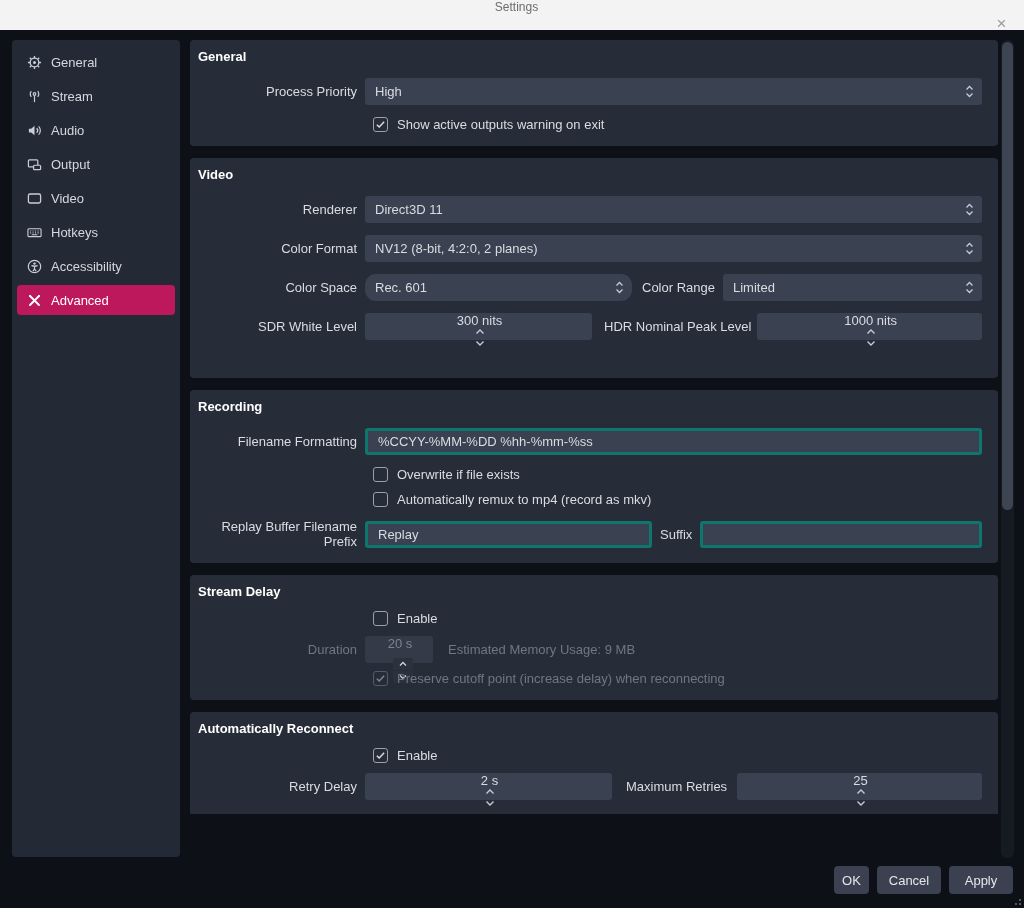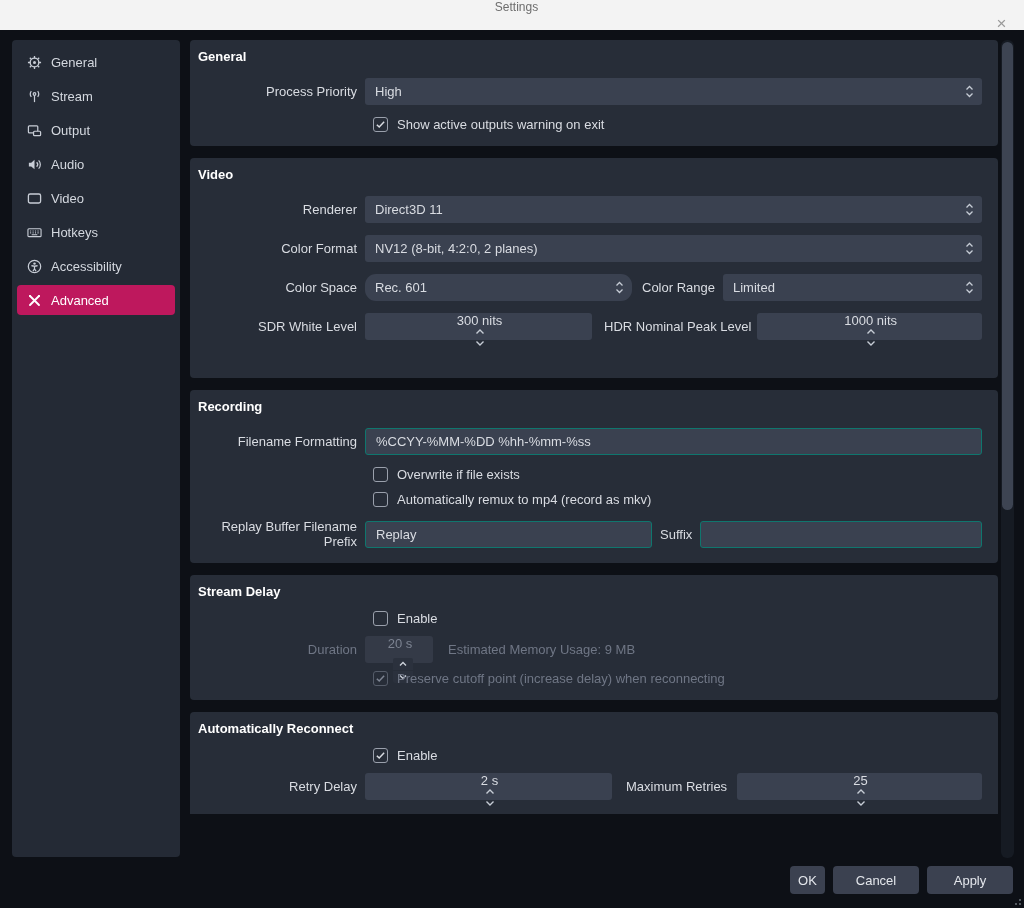--- a/index.html
+++ b/index.html
@@ -49,21 +49,21 @@
   .lbl.dim, .dim { color:#6f7685; }
   .mid-lbl { white-space:nowrap; color:#d9dce2; }
   
   .combo, .spinbox, .txt {
     height:27px; background:#3a4150; border-radius:3px; display:flex; align-items:center;
     padding:0 8px 0 10px; color:#d9dce2; font-size:13px;
   }
   .combo { justify-content:space-between; cursor:default; }
   .grow { flex:1 1 auto; }
   .chev { display:flex; color:#c6ccd5; }
-  .txt { border:1px solid #0f766e; background:#3a4150; width:100%; outline:none;
+  .txt { border:3px solid #0f766e; background:#3a4150; width:100%; outline:none;
          font-family:"Liberation Sans","DejaVu Sans",sans-serif; }
   input.txt { padding-left:10px; }
   .spinbox { justify-content:space-between;flex-direction:column; }
   .spinbox.disabled { background:#343a47; color:#7c8391;gap:7px; }
   .spin-btns { display:flex; flex-direction:column; margin-right:-6px; }
   .spin-btns .sb {
     width:20px; height:12px; background:#2b313d; display:flex; align-items:center; justify-content:center; color:#cfd4dc;
   }
   .spin-btns .sb:first-child { border-radius:2px 2px 0 0; margin-bottom:1px; }
   .spin-btns .sb:last-child { border-radius:0 0 2px 2px; }
@@ -84,21 +84,21 @@
     background:#161b23; border-radius:6px;
   }
   .scroll-thumb { position:absolute; left:1px; top:2px; width:11px; height:468px; background:#3d4452; border-radius:6px; }
   
   .footer { position:absolute; right:11px; bottom:14px; display:flex; gap:8px; }
   .btn {
     height:28px; background:#3b4150; border:none; border-radius:4px; color:#e4e7ec;
     font-size:13px; font-family:"Liberation Sans","DejaVu Sans",sans-serif; padding:0 14px; cursor:default;
   }
   .btn-ok { width:35px; padding:0; }
-  .btn-cancel, .btn-apply { width:86px; padding:0; }
+  .btn-cancel, .btn-apply { width:64px; padding:0; }
   .resize-grip {
     position:absolute; right:3px; bottom:3px; width:9px; height:9px;
   }
   .resize-grip i {
     position:absolute; width:2px; height:2px; background:#6a7078; border-radius:1px;
   }
   .resize-grip i:nth-child(1){ right:0; bottom:0; }
   .resize-grip i:nth-child(2){ right:4px; bottom:0; }
   .resize-grip i:nth-child(3){ right:0; bottom:4px; }
   
@@ -146,34 +146,34 @@
           <path d="M8 14V7"></path>
             <circle cx="8" cy="5.3" r="1.4"></circle>
           <path d="M4.6 2.3a5.2 5.2 0 0 0 0 6.2M11.4 2.3a5.2 5.2 0 0 1 0 6.2"></path>
         </svg>
         </span>
       <span class="side-label">Stream</span>
     </div>
     <div class="side-item">
       <span class="ic">
         <svg width="15" height="15" viewBox="0 0 16 16" fill="none" stroke="currentColor" stroke-width="1.3">
+          <path d="M2 6v4h2.5L8 13V3L4.5 6z" fill="currentColor" stroke="none"></path>
+          <path d="M10.3 5.6a3.4 3.4 0 0 1 0 4.8M12.4 3.6a6.2 6.2 0 0 1 0 8.8"></path>
+        </svg>
+        </span>
+      <span class="side-label">Audio</span>
+    </div>
+    <div class="side-item">
+      <span class="ic">
+        <svg width="15" height="15" viewBox="0 0 16 16" fill="none" stroke="currentColor" stroke-width="1.3">
           <rect x="1.5" y="3" width="10" height="7.5" rx="1"></rect>
           <rect x="7" y="8.8" width="7.5" height="4.7" rx="1" fill="#242a35"></rect>
         </svg>
         </span>
       <span class="side-label">Output</span>
-    </div>
-    <div class="side-item">
-      <span class="ic">
-        <svg width="15" height="15" viewBox="0 0 16 16" fill="none" stroke="currentColor" stroke-width="1.3">
-          <path d="M2 6v4h2.5L8 13V3L4.5 6z" fill="currentColor" stroke="none"></path>
-          <path d="M10.3 5.6a3.4 3.4 0 0 1 0 4.8M12.4 3.6a6.2 6.2 0 0 1 0 8.8"></path>
-        </svg>
-        </span>
-      <span class="side-label">Audio</span>
     </div>
     <div class="side-item">
       <span class="ic">
         <svg width="15" height="15" viewBox="0 0 16 16" fill="none" stroke="currentColor" stroke-width="1.4">
           <rect x="1.5" y="3.2" width="13" height="9.6" rx="1.8"></rect>
         </svg>
         </span>
       <span class="side-label">Video</span>
     </div>
     <div class="side-item">

